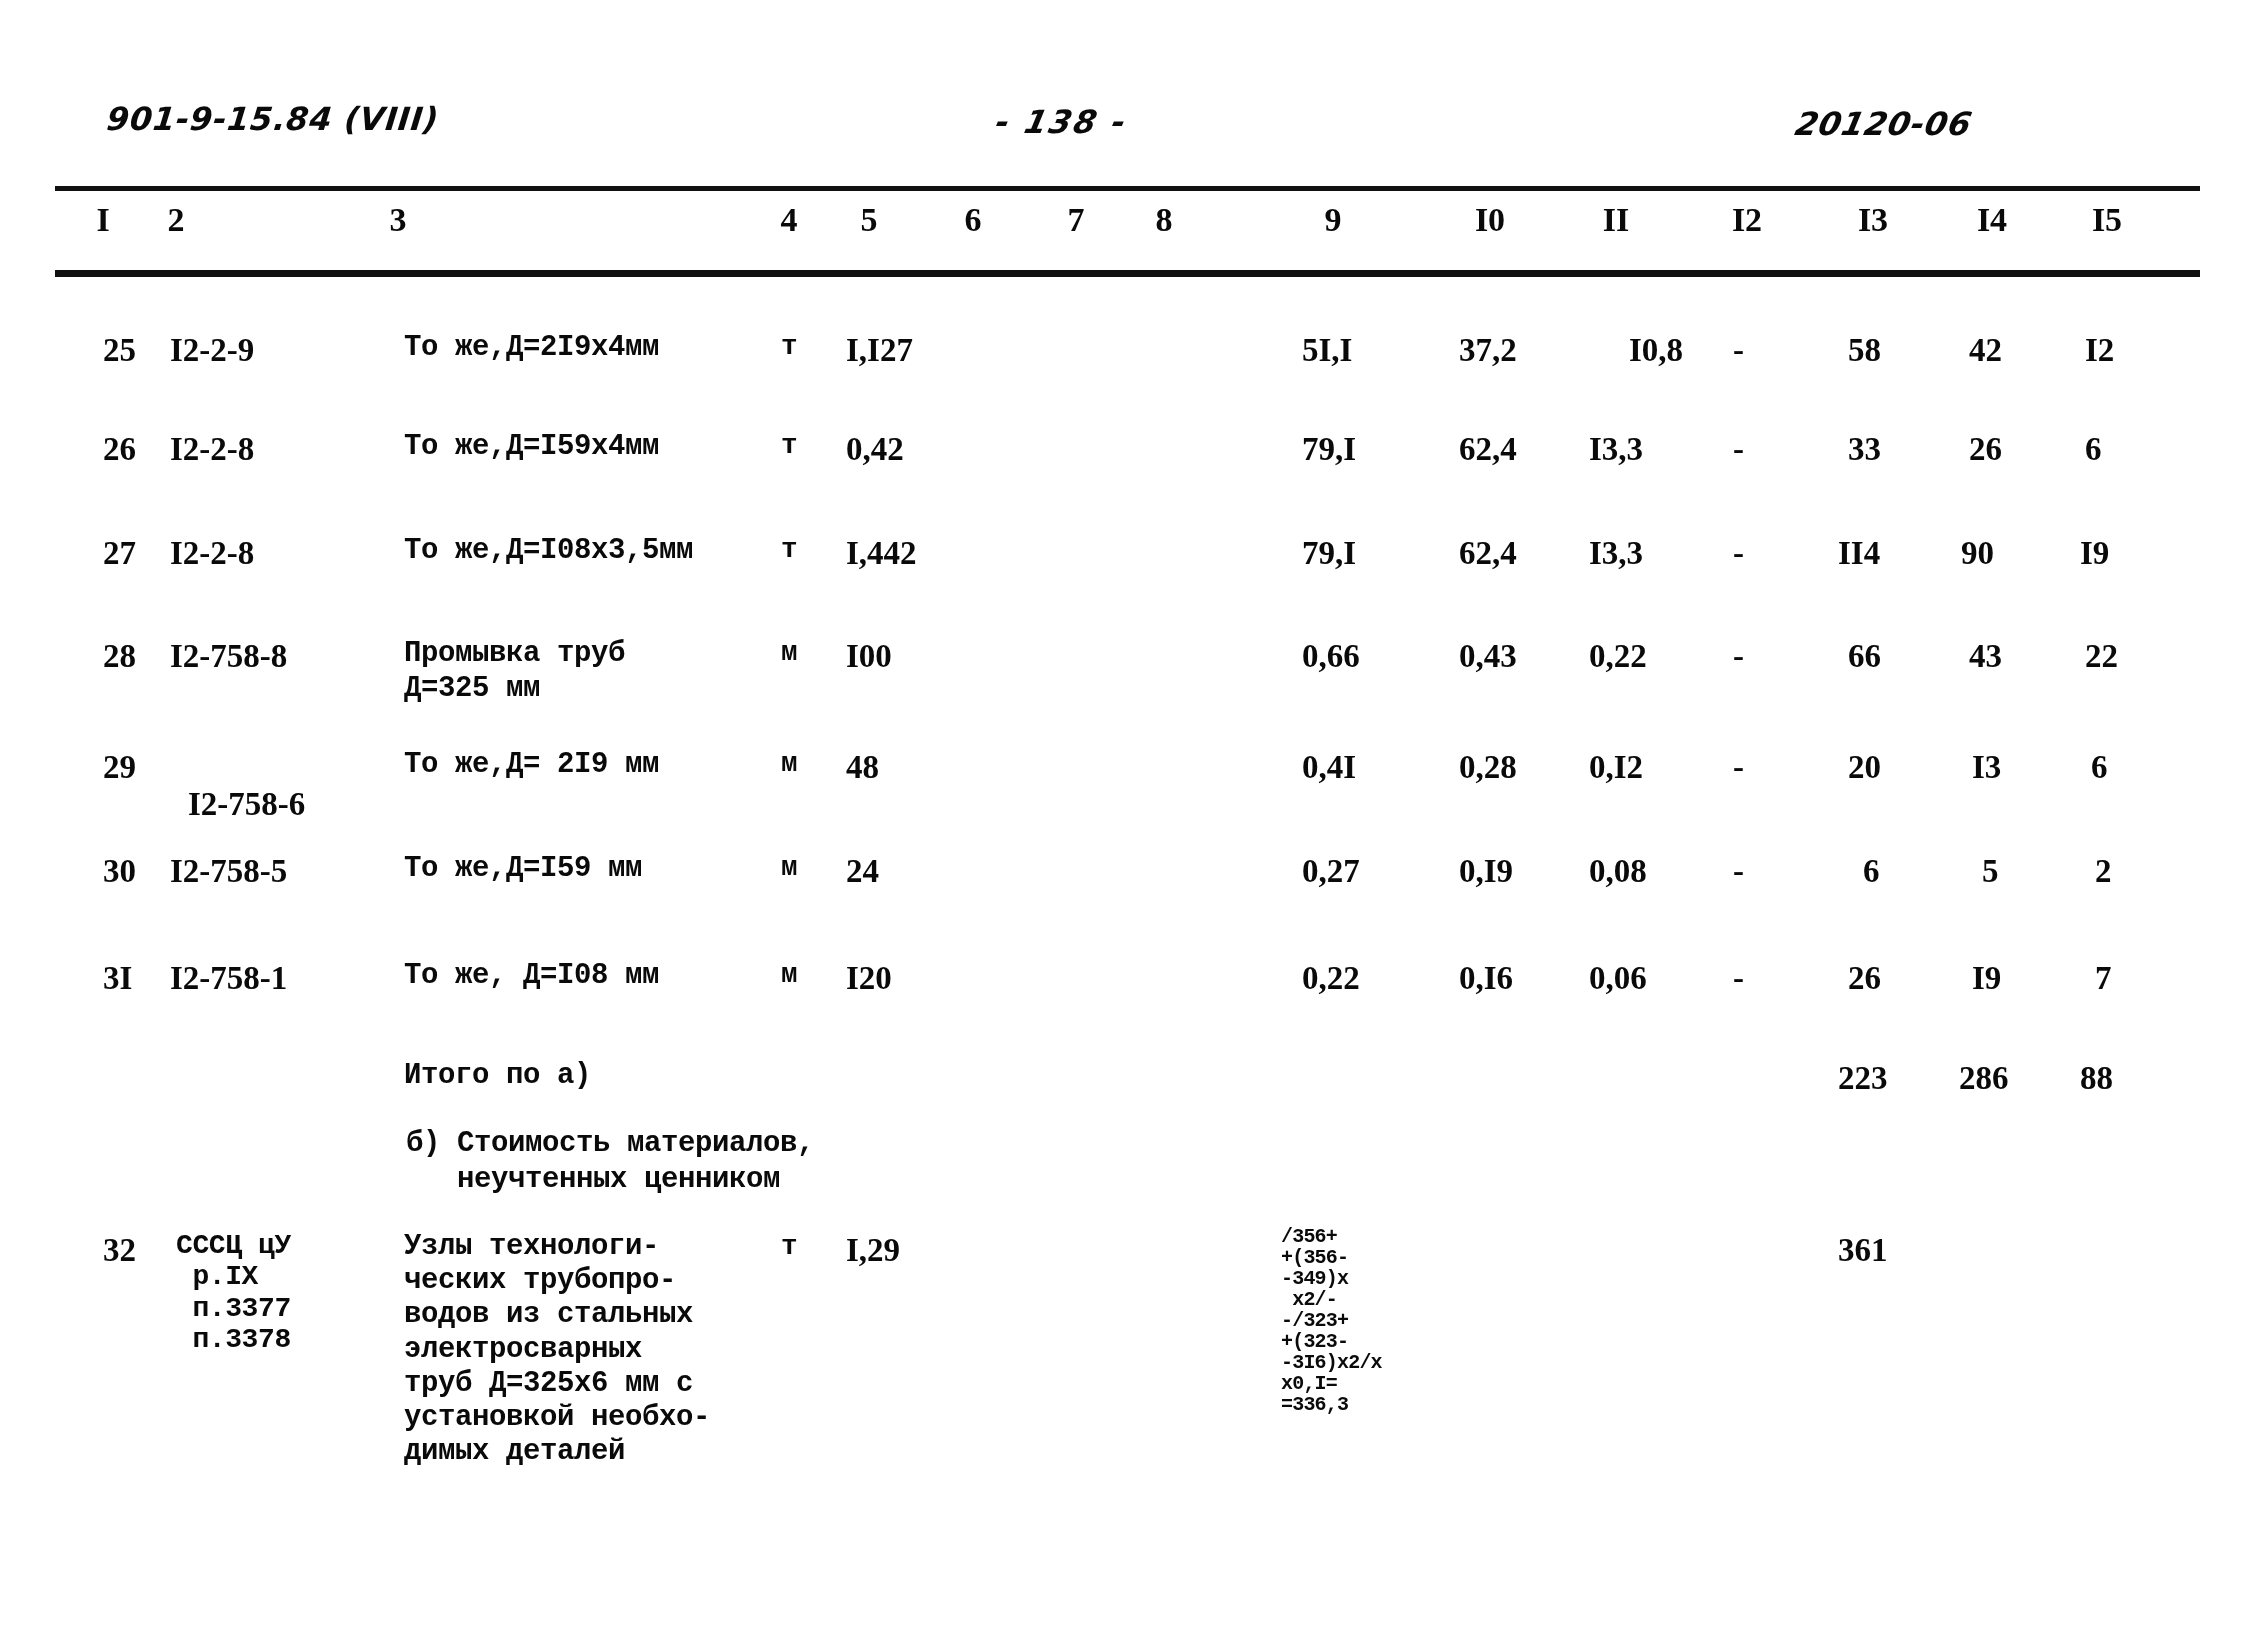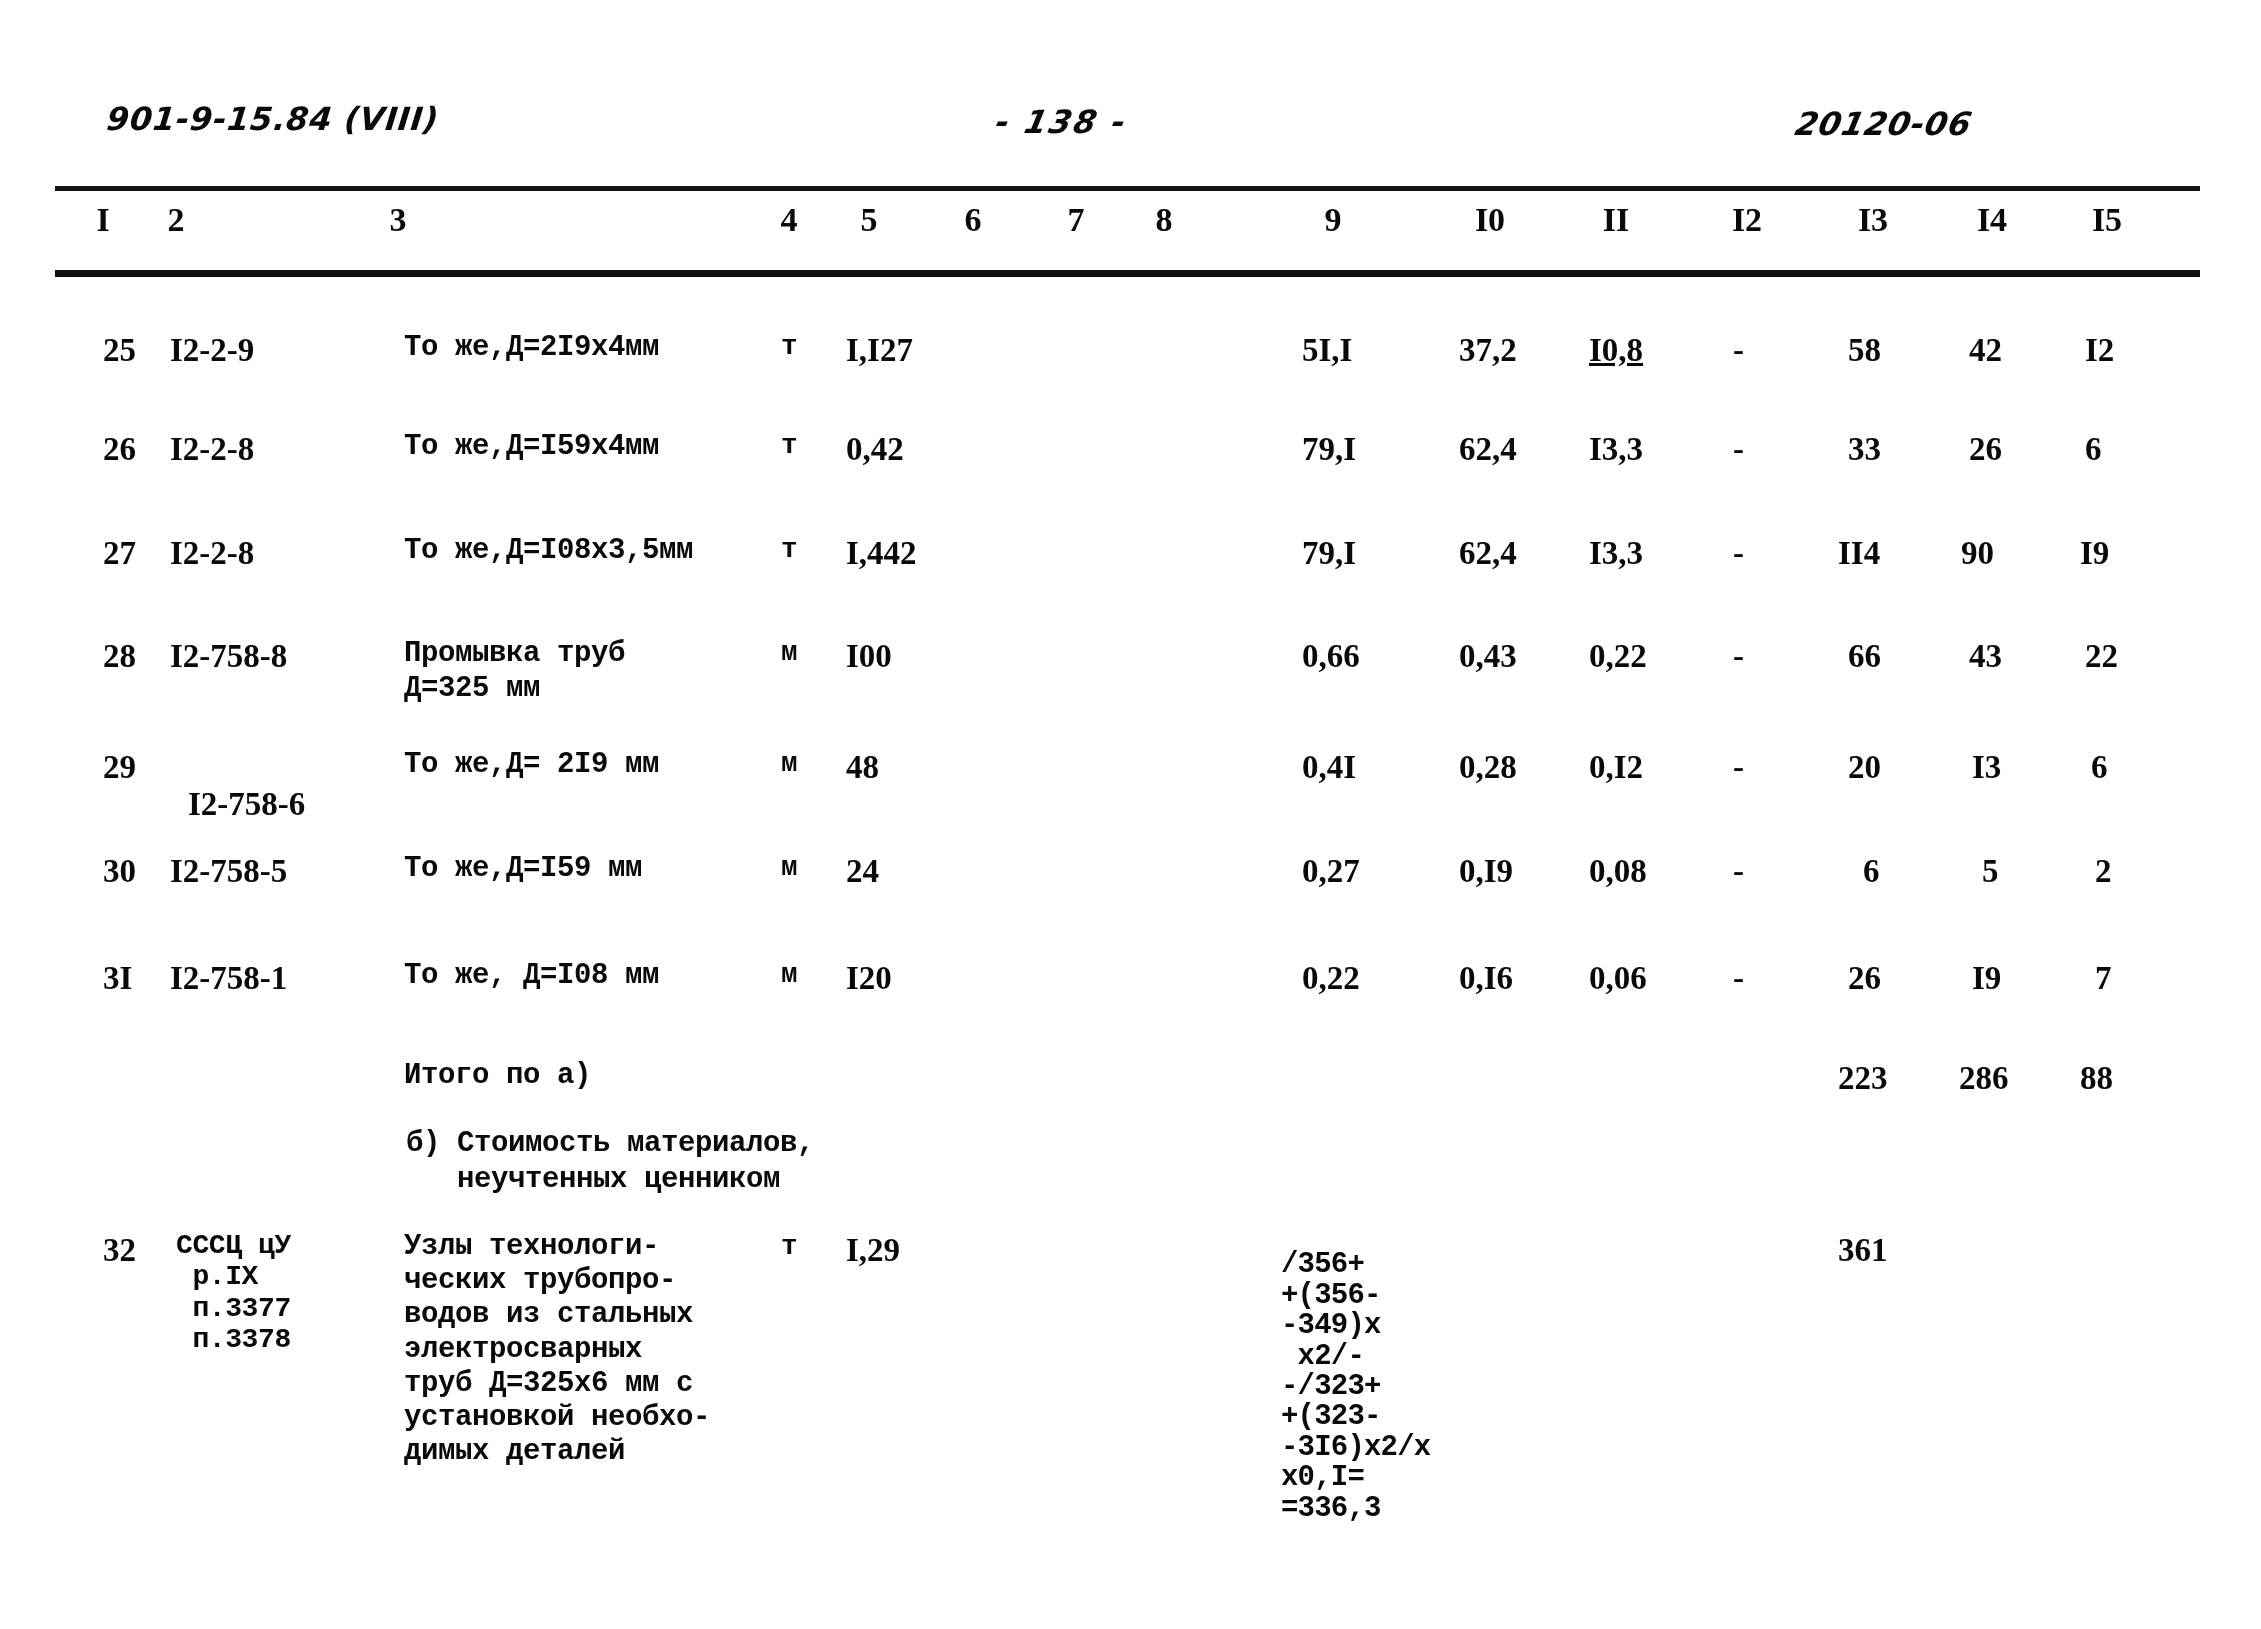--- a/index.html
+++ b/index.html
@@ -123,27 +123,26 @@
     font-size: 29px;
     font-weight: bold;
     font-family: "Liberation Mono", monospace;
     white-space: pre;
     line-height: 1.25;
     letter-spacing: -0.4px;
   }
 
   .formula {
     position: absolute;
-    font-size: 29px;
+    font-size: 20px;
     font-weight: bold;
     font-family: "Liberation Mono", monospace;
     white-space: pre;
     line-height: 1.05;
     letter-spacing: -0.8px;
-    margin-top: 24px;
   }
 
   .codeblock {
     position: absolute;
     font-size: 28px;
     font-weight: bold;
     font-family: "Liberation Mono", monospace;
     white-space: pre;
     line-height: 1.12;
     letter-spacing: -0.4px;
@@ -184,21 +183,21 @@
   <div class="tablebody">
 
     <div class="row" style="top:27px;">
       <div class="cell ser" style="left:103px;">25</div>
       <div class="cell num" style="left:170px;">I2-2-9</div>
       <div class="cell desc" style="left:404px;">То же,Д=2I9х4мм</div>
       <div class="cell" style="left:781px;font-size:27.6px;">т</div>
       <div class="cell num" style="left:846px;">I,I27</div>
       <div class="cell num" style="left:1302px;">5I,I</div>
       <div class="cell num" style="left:1459px;">37,2</div>
-      <div class="cell num" style="left:1589px;text-decoration:underline;">I0,8</div>
+      <div class="cell num" style="left:1629px;">I0,8</div>
       <div class="cell num" style="left:1733px;">-</div>
       <div class="cell num" style="left:1848px;">58</div>
       <div class="cell num" style="left:1969px;">42</div>
       <div class="cell num" style="left:2085px;">I2</div>
     </div>
 
     <div class="row" style="top:126px;">
       <div class="cell ser" style="left:103px;">26</div>
       <div class="cell num" style="left:170px;">I2-2-8</div>
       <div class="cell desc" style="left:404px;">То же,Д=I59х4мм</div>

